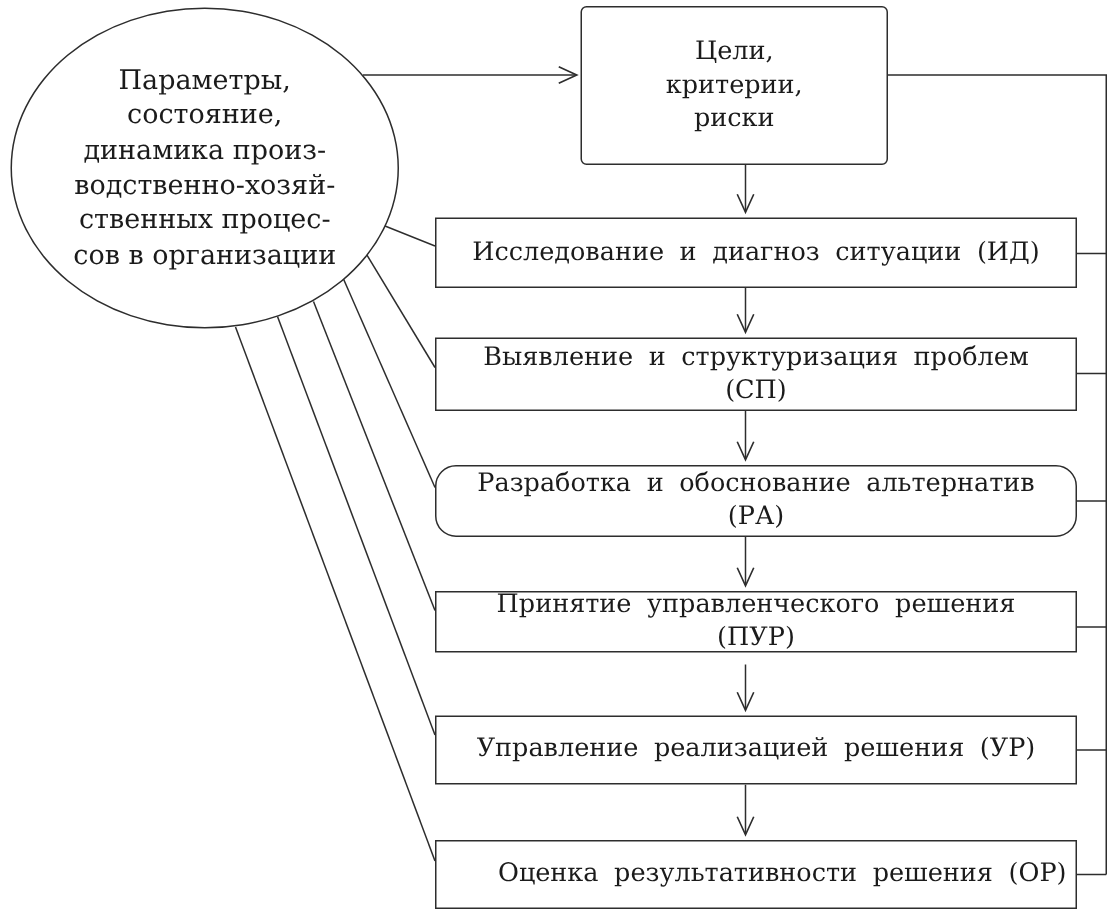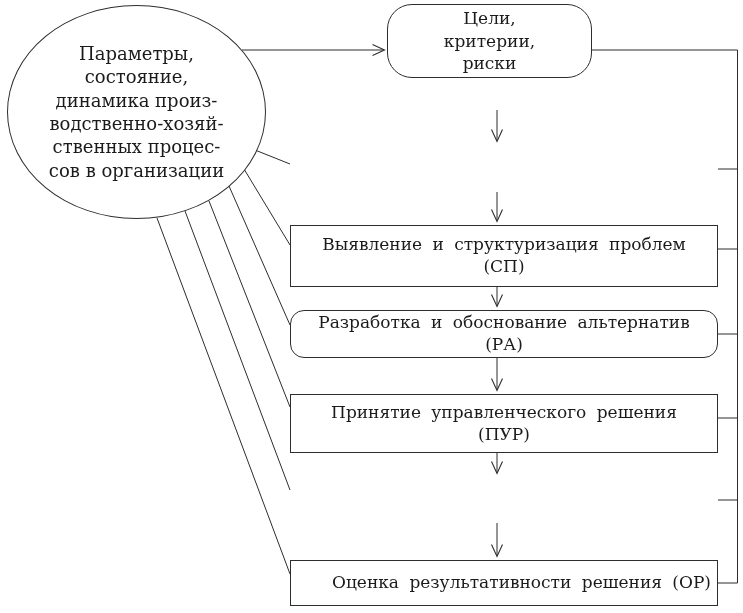--- a/index.html
+++ b/index.html
@@ -43,37 +43,37 @@
     width: 259px;
     height: 214px;
     border-radius: 50%;
     font-size: 18px;
     line-height: 1.3;
   }
   .n-goals {
     left: 387px;
     top: 4px;
     width: 205px;
-    height: 74px;
-    border-radius: 25px;
+    height: 106px;
+    border-radius: 4px;
     font-size: 17px;
     line-height: 1.35;
   }
   .stage {
     left: 290px;
     width: 428px;
     font-size: 17px;
     line-height: 1.28;
     word-spacing: 5px;
     padding: 0 6px;
   }
   .b1 { top: 145px; height: 47px; }
-  .b2 { top: 225px; height: 62px; }
+  .b2 { top: 225px; height: 49px; }
   .b3 { top: 310px; height: 48px; border-radius: 14px; }
-  .b4 { top: 394px; height: 59px; }
+  .b4 { top: 394px; height: 41px; }
   .b5 { top: 477px; height: 46px; }
   .b6 { top: 560px; height: 46px; justify-content: flex-end; }
 </style>
 </head>
 <body>
 
 <div class="canvas">
 
   <svg class="connectors" viewBox="0 0 743 613" xmlns="http://www.w3.org/2000/svg">
     <defs>
@@ -120,34 +120,40 @@
 ственных процес-
 сов в организации</span>
   </div>
 
   <div class="node n-goals">
     <span class="label">Цели,
 критерии,
 риски</span>
   </div>
 
+  <div class="node stage b1">
+    <span class="label">Исследование и диагноз ситуации (ИД)</span>
+  </div>
 
   <div class="node stage b2">
     <span class="label">Выявление и структуризация проблем
 (СП)</span>
   </div>
 
   <div class="node stage b3">
     <span class="label">Разработка и обоснование альтернатив
 (РА)</span>
   </div>
 
   <div class="node stage b4">
     <span class="label">Принятие управленческого решения
 (ПУР)</span>
   </div>
 
+  <div class="node stage b5">
+    <span class="label">Управление реализацией решения (УР)</span>
+  </div>
 
   <div class="node stage b6">
     <span class="label">Оценка результативности решения (ОР)</span>
   </div>
 
 </div>
 
 </body></html>

